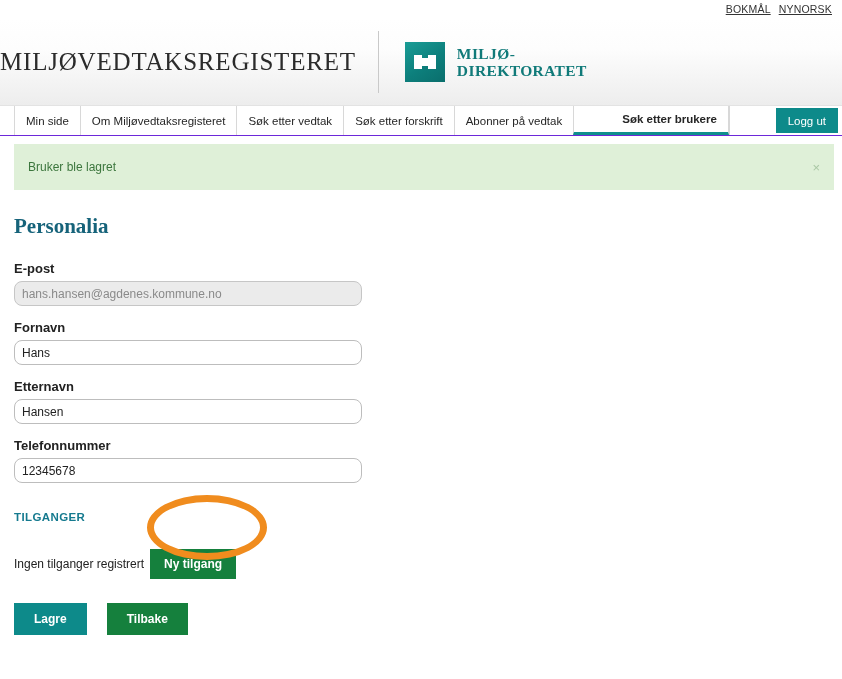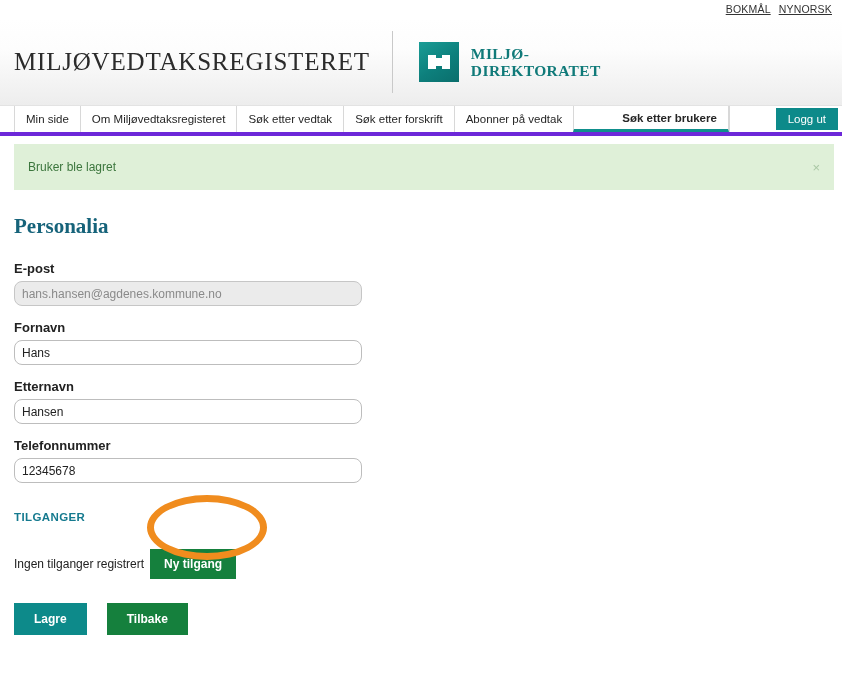--- a/index.html
+++ b/index.html
@@ -38,21 +38,20 @@
     background: linear-gradient(to bottom, #ffffff 0%, #fdfdfd 35%, #ededed 100%);
     display: flex;
     align-items: center;
     border-bottom: 1px solid #e3e3e3;
   }
   .site-title {
     font-family: "Liberation Serif", serif;
     font-size: 25px;
     letter-spacing: 0.8px;
     color: #2b2b2b;
-    padding-left: 14px;
     white-space: nowrap;
   }
   .header-divider {
     width: 1px;
     height: 62px;
     background: #c9c9c9;
     margin-left: 22px;
     margin-right: 26px;
   }
   .brand {
@@ -75,21 +74,21 @@
     line-height: 17px;
     color: #107a79;
     letter-spacing: 0.4px;
   }
 
   
   .navbar {
     position: relative;
     height: 30px;
     background: #ffffff;
-    border-bottom: 4px solid #6d28d9;
+    border-bottom: 1px solid #6d28d9;
     display: flex;
     align-items: stretch;
     padding-left: 14px;
   }
   .nav-item {
     display: flex;
     align-items: center;
     padding: 0 11px;
     font-size: 11.5px;
     color: #262626;

